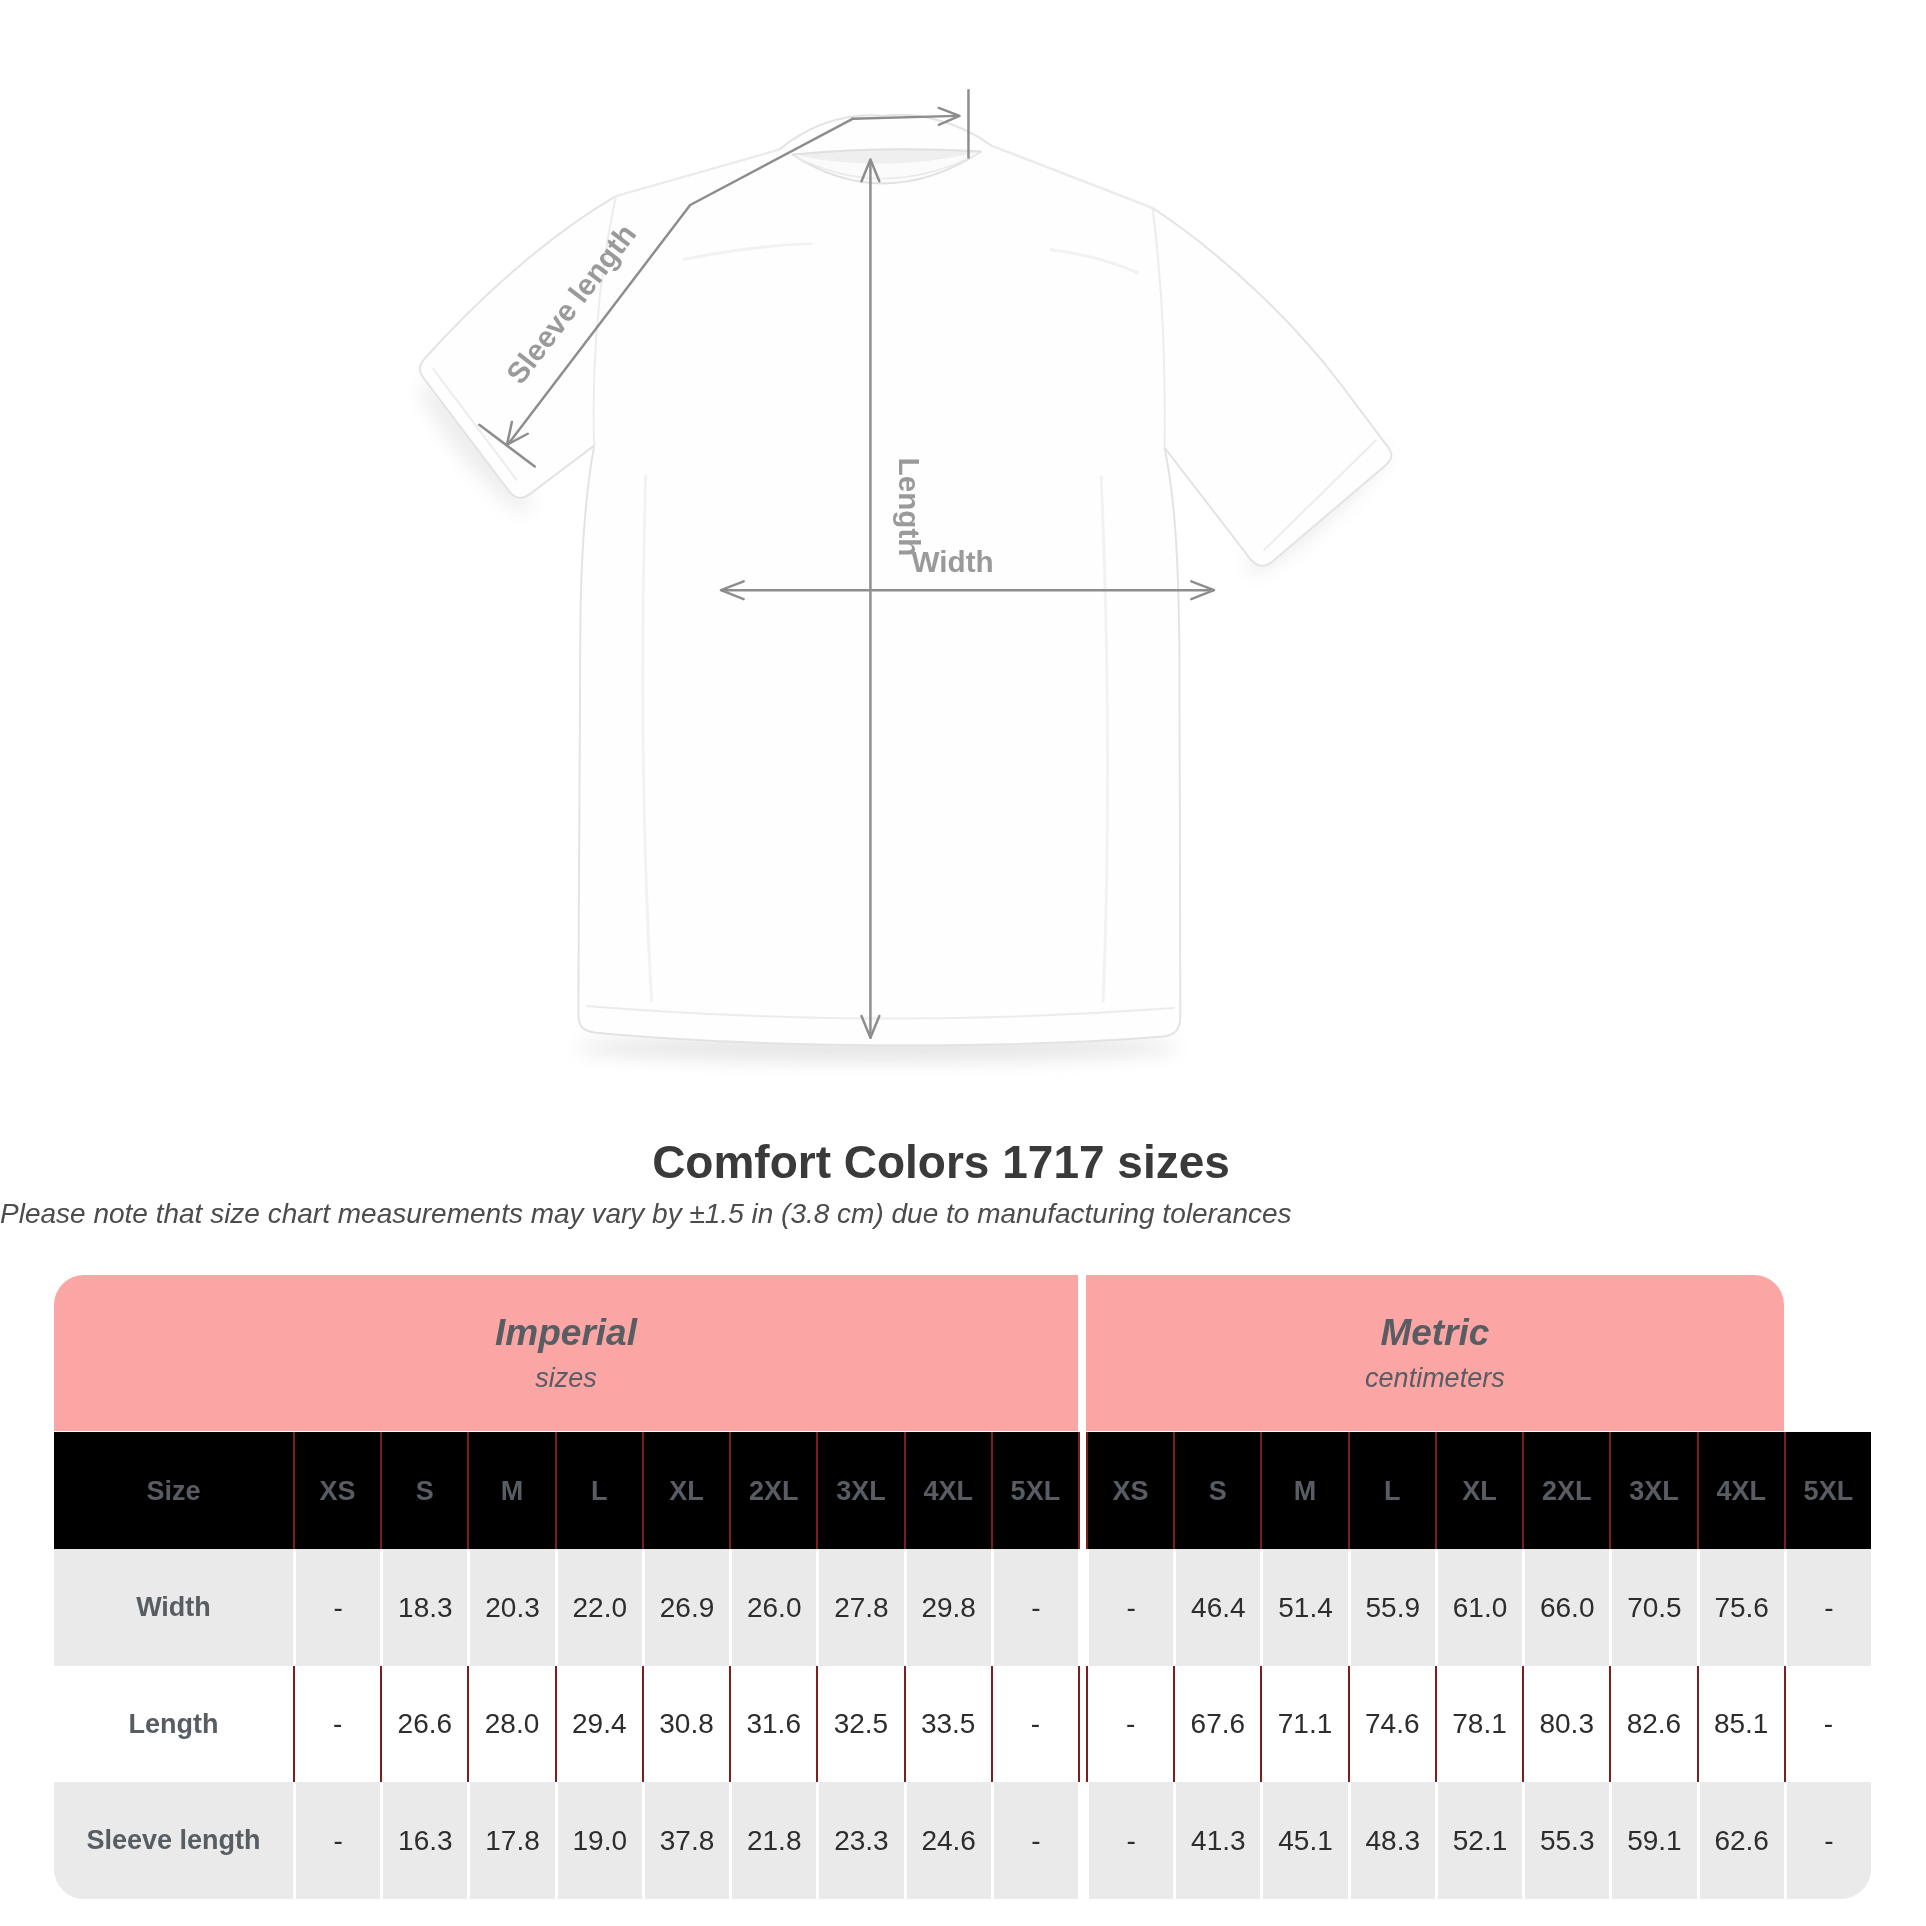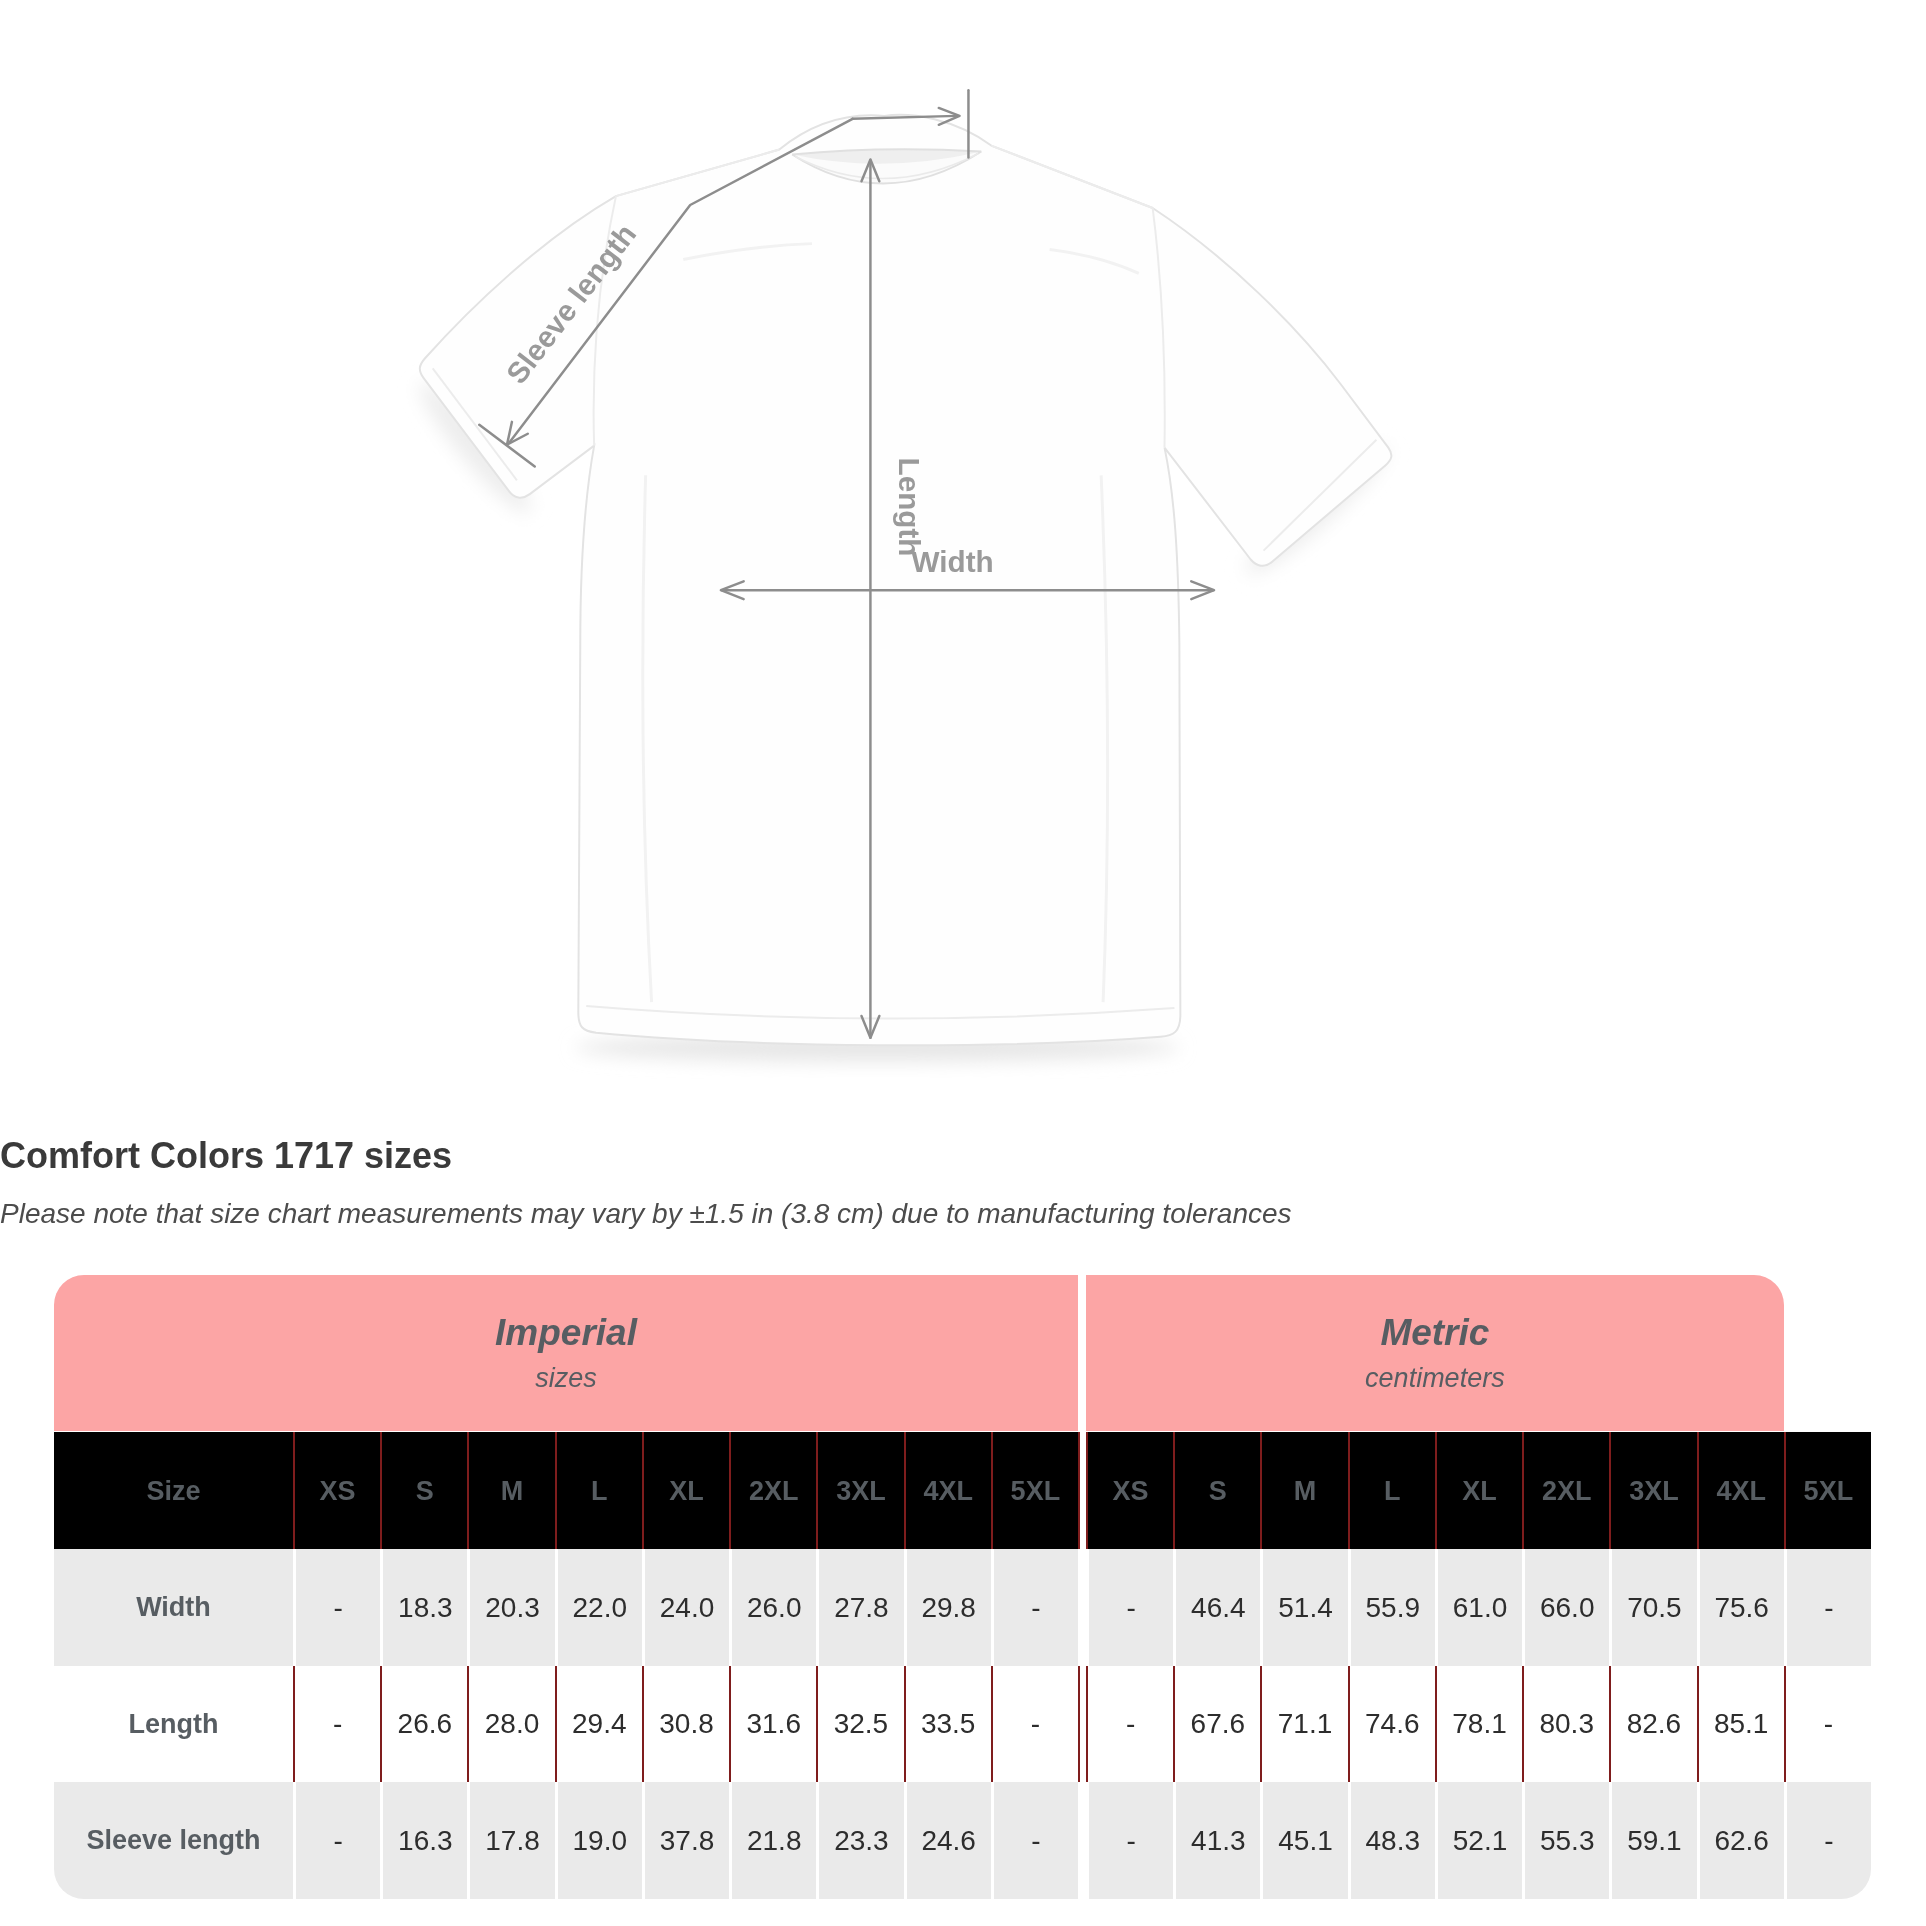--- a/index.html
+++ b/index.html
@@ -7,21 +7,21 @@
   #stage{position:absolute;left:0;top:0;width:1927px;height:1927px;background:#fff}
 
   
   #diagram{position:absolute;left:0;top:0}
   .ann{stroke:#8d8d8d;stroke-width:2.5;fill:none;stroke-linecap:round;stroke-linejoin:round}
   .ann-label{font-family:"Liberation Sans",sans-serif;font-weight:bold;font-size:30px;fill:#9a9a9a}
   .seam{stroke:#ececec;stroke-width:2;fill:none}
   .fold{stroke:#f2f2f2;stroke-width:3;fill:none}
 
   
-  #page-title{position:absolute;top:1135px;left:0;width:1882px;text-align:left;font-size:36px;font-weight:bold;color:#3a3a3a}
+  #page-title{position:absolute;top:1135px;left:0;width:1882px;text-align:center;font-size:46px;font-weight:bold;color:#3a3a3a}
   #page-subtitle{position:absolute;top:1198px;left:0;width:1927px;text-align:left;font-size:28px;font-style:italic;color:#4c4c4c}
 
   
   .trow{position:absolute;left:54px;width:1817px;display:grid;grid-template-columns:239px repeat(9,1fr) 8px repeat(9,1fr)}
   #band-row{top:1275px;height:156px}
   .band{background:#fca5a5;display:flex;flex-direction:column;align-items:center;justify-content:center;gap:9px}
   #band-imperial{grid-column:1/11;border-top-left-radius:30px}
   .band-gap{grid-column:11/12;background:#fff}
   #band-metric{grid-column:12/20;border-top-right-radius:30px}
   .band-title{font-size:37px;font-weight:bold;font-style:italic;color:#575d62}
@@ -164,21 +164,21 @@
       <div class="cell hd sg">3XL</div>
       <div class="cell hd sg">4XL</div>
       <div class="cell hd sg">5XL</div>
     </div>
   <div id="row-0" class="trow dark">
       <div class="cell hd">Width</div>
       <div class="cell sw">-</div>
       <div class="cell sw">18.3</div>
       <div class="cell sw">20.3</div>
       <div class="cell sw">22.0</div>
-      <div class="cell sw">24.0</div>
+      <div class="cell sw">26.9</div>
       <div class="cell sw">26.0</div>
       <div class="cell sw">27.8</div>
       <div class="cell sw">29.8</div>
       <div class="cell sw">-</div>
       <div class="gapcell"></div>
       <div class="cell sw">-</div>
       <div class="cell sw">46.4</div>
       <div class="cell sw">51.4</div>
       <div class="cell sw">55.9</div>
       <div class="cell sw">61.0</div>

